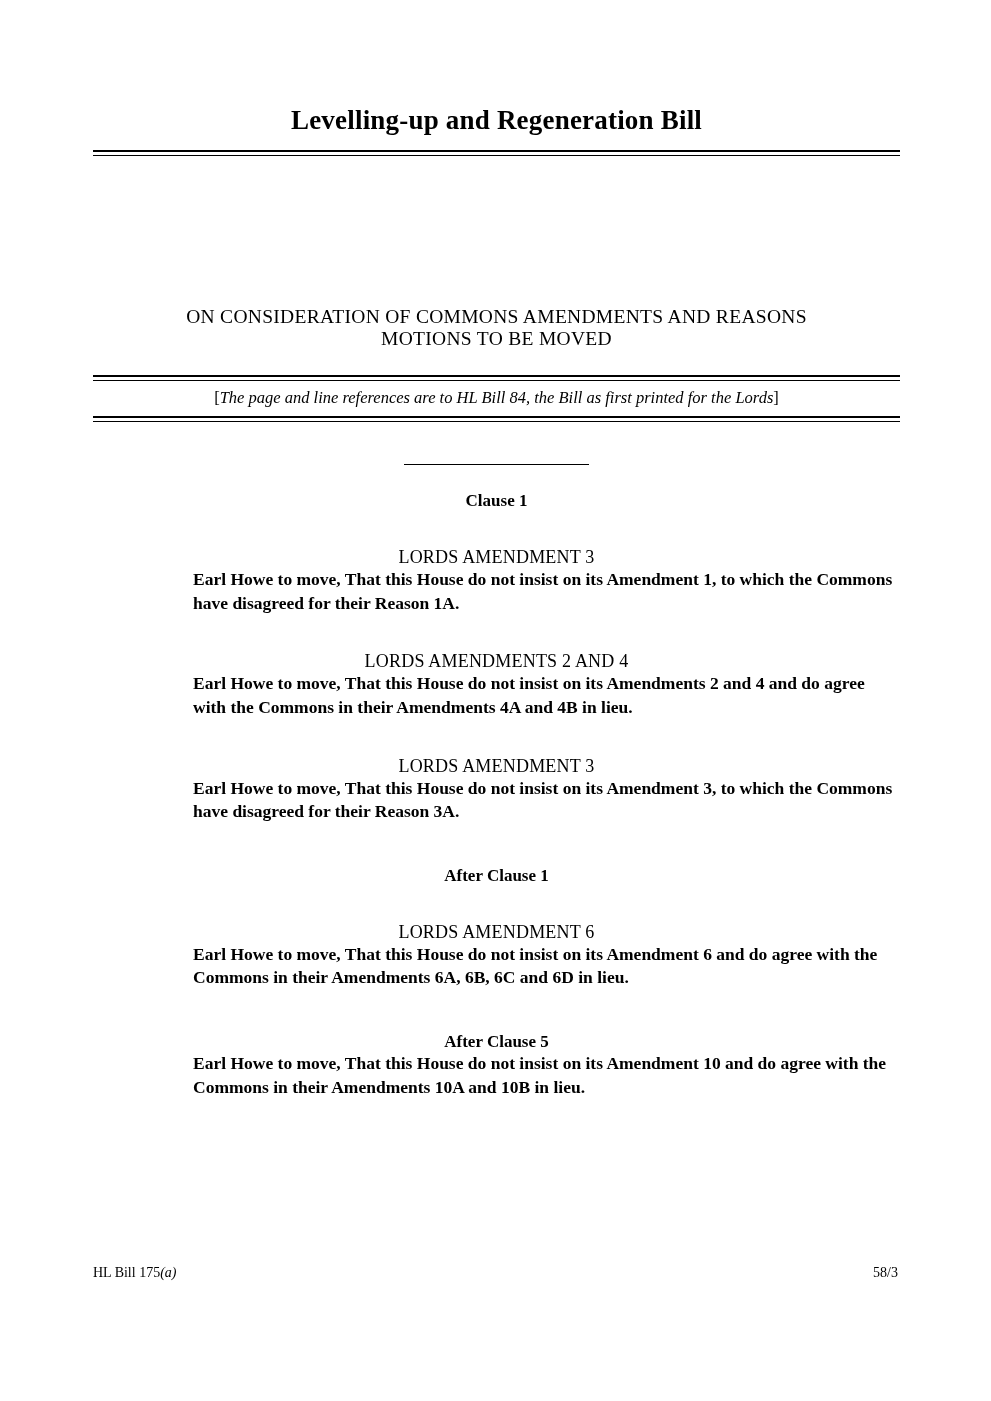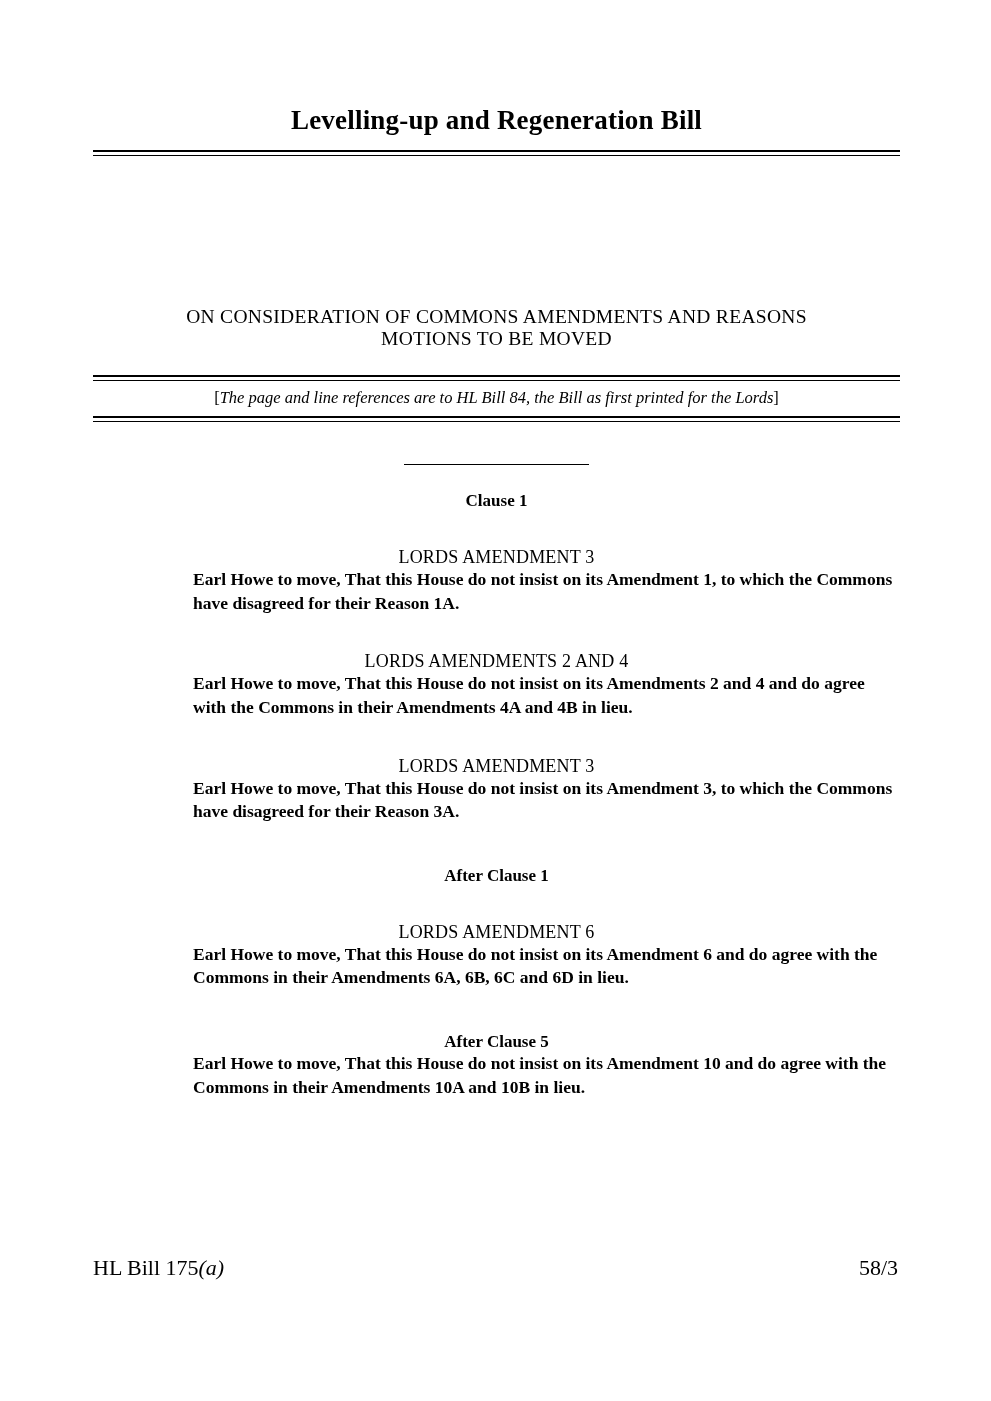--- a/index.html
+++ b/index.html
@@ -96,21 +96,21 @@
     padding-right: 3px;
     text-align: left;
   }
   .footer {
     position: absolute;
     left: 92px;
     right: 92px;
     bottom: 120px;
     display: flex;
     justify-content: space-between;
-    font-size: 22px;
+    font-size: 14px;
   }
   .footer .left i { font-style: italic; }
 </style>
 </head>
 <body>
 
 <div class="page">
   <div class="content">
 
     <div class="doc-title">Levelling-up and Regeneration Bill</div>

